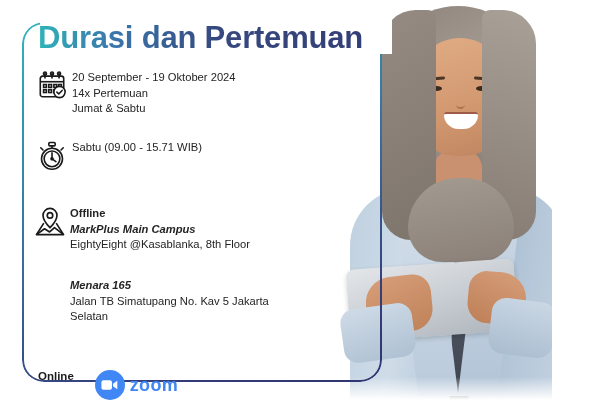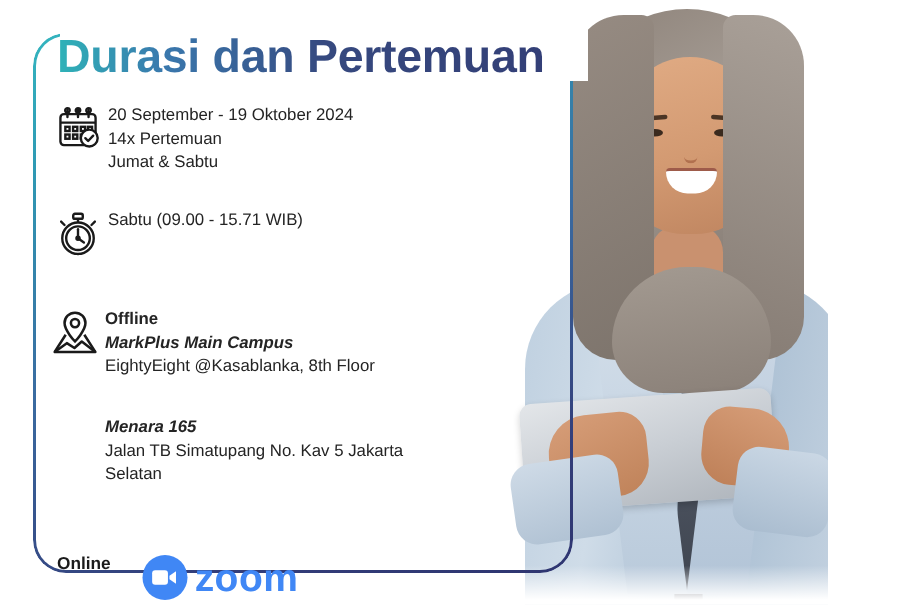--- a/index.html
+++ b/index.html
@@ -104,21 +104,21 @@
     font-weight:bold;
     color:#1b1b1b;
   }
   .zoom-mark{display:flex;align-items:center;gap:5px;}
   .zoom-circle{
     width:30px;height:30px;border-radius:50%;
     background:#4087f5;
     display:flex;align-items:center;justify-content:center;
   }
   .zoom-word{
-    font-size:26px;
+    font-size:18px;
     font-weight:bold;
     color:#4087f5;
     letter-spacing:0.3px;
     line-height:1;
   }
 
   
   .person{
     position:absolute;
     left:330px;top:0;

